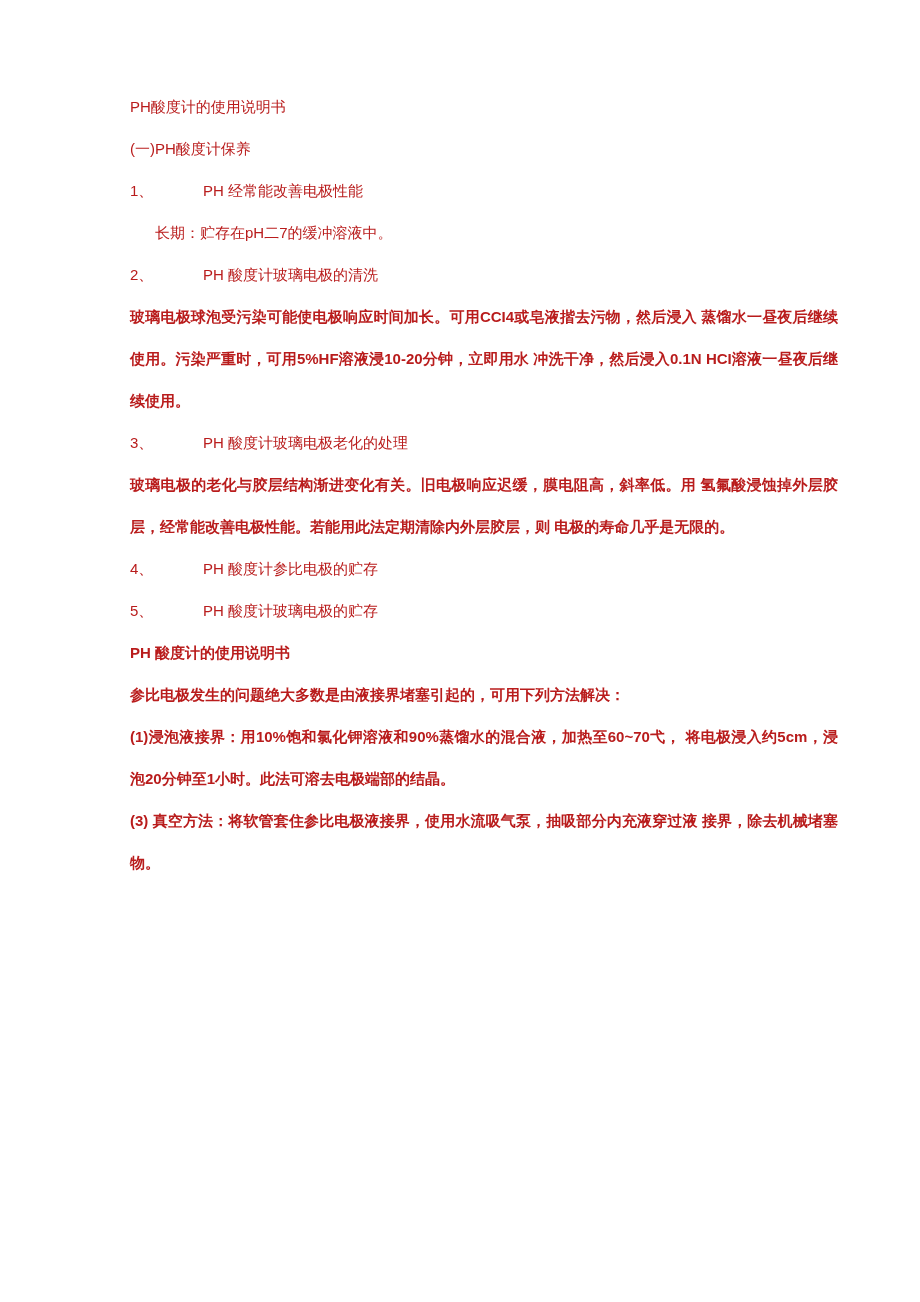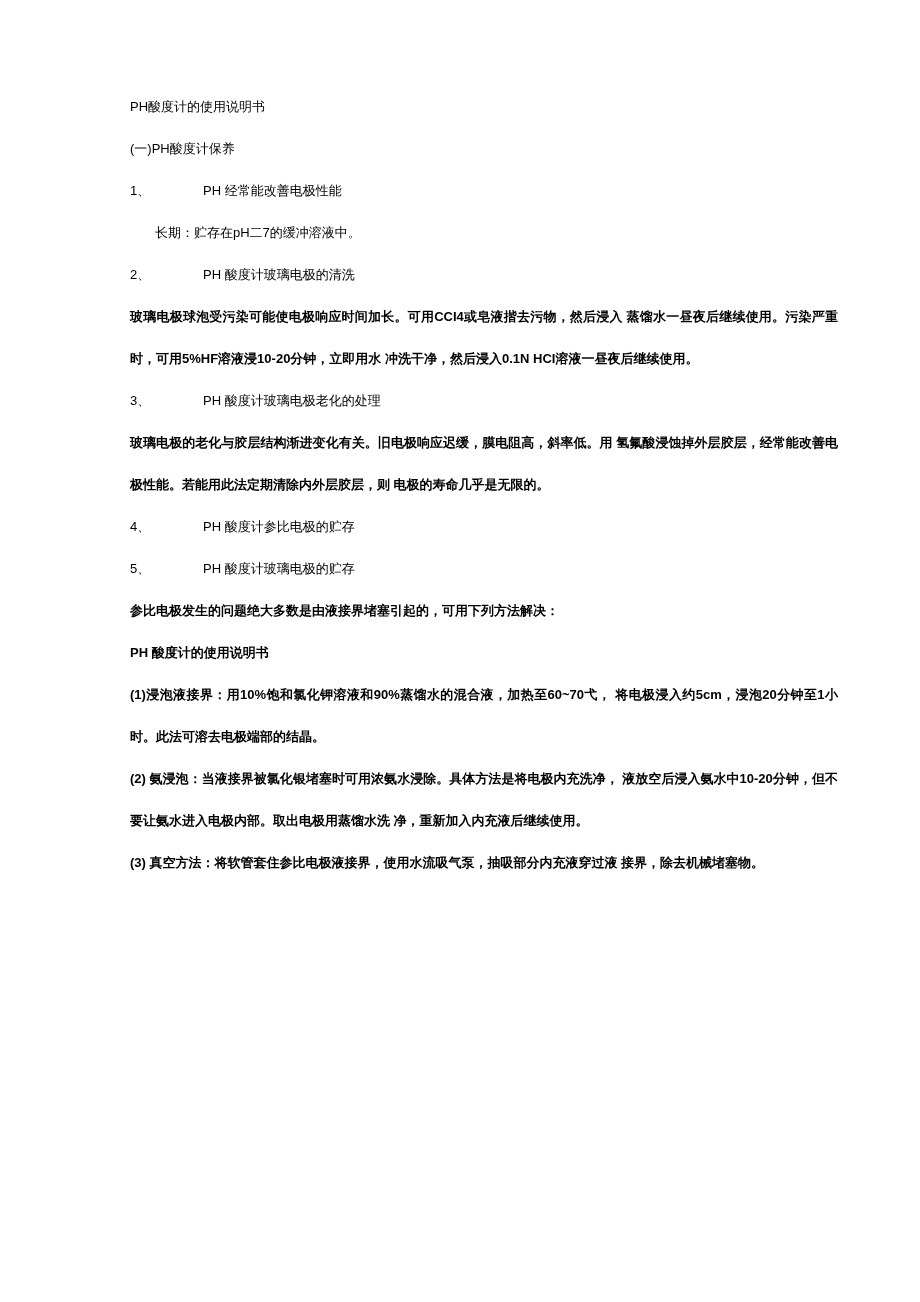--- a/index.html
+++ b/index.html
@@ -13,24 +13,24 @@
     height: 1302px;
     box-sizing: border-box;
     background: #ffffff;
     padding: 86px 82px 0 130px;
     overflow: hidden;
     font-family: "Liberation Sans", "DejaVu Sans", sans-serif;
     color: #141414;
   }
   .block {
     margin: 0;
-    font-size: 13px;
+    font-size: 15px;
     line-height: 42px;
     font-weight: normal;
-    color: #000000;
+    color: #b91c1c;
   }
   .para {
     text-align: justify;
     font-weight: bold;
   }
   .indent {
     padding-left: 25px;
   }
   .num {
     display: inline-block;
@@ -57,23 +57,22 @@
 
   <p class="block"><span class="num">3、</span><span>PH 酸度计玻璃电极老化的处理</span></p>
 
   <p class="block para">玻璃电极的老化与胶层结构渐进变化有关。旧电极响应迟缓，膜电阻高，斜率低。用 氢氟酸浸蚀掉外层胶层，经常能改善电极性能。若能用此法定期清除内外层胶层，则 电极的寿命几乎是无限的。</p>
 
   <p class="block"><span class="num">4、</span><span>PH 酸度计参比电极的贮存</span></p>
 
 
   <p class="block"><span class="num">5、</span><span>PH 酸度计玻璃电极的贮存</span></p>
 
+  <p class="block para">PH 酸度计的使用说明书</p>
+
   <p class="block para">参比电极发生的问题绝大多数是由液接界堵塞引起的，可用下列方法解决：</p>
-
-  <p class="block para">PH 酸度计的使用说明书</p>
 
   <p class="block para">(1)浸泡液接界：用10%饱和氯化钾溶液和90%蒸馏水的混合液，加热至60~70弋， 将电极浸入约5cm，浸泡20分钟至1小时。此法可溶去电极端部的结晶。</p>
 
-  <p class="block para">(2) 氨浸泡：当液接界被氯化银堵塞时可用浓氨水浸除。具体方法是将电极内充洗净， 液放空后浸入氨水中10-20分钟，但不要让氨水进入电极内部。取出电极用蒸馏水洗 净，重新加入内充液后继续使用。</p>
 
   <p class="block para">(3) 真空方法：将软管套住参比电极液接界，使用水流吸气泵，抽吸部分内充液穿过液 接界，除去机械堵塞物。</p>
 
 </div>
 
 </body></html>

